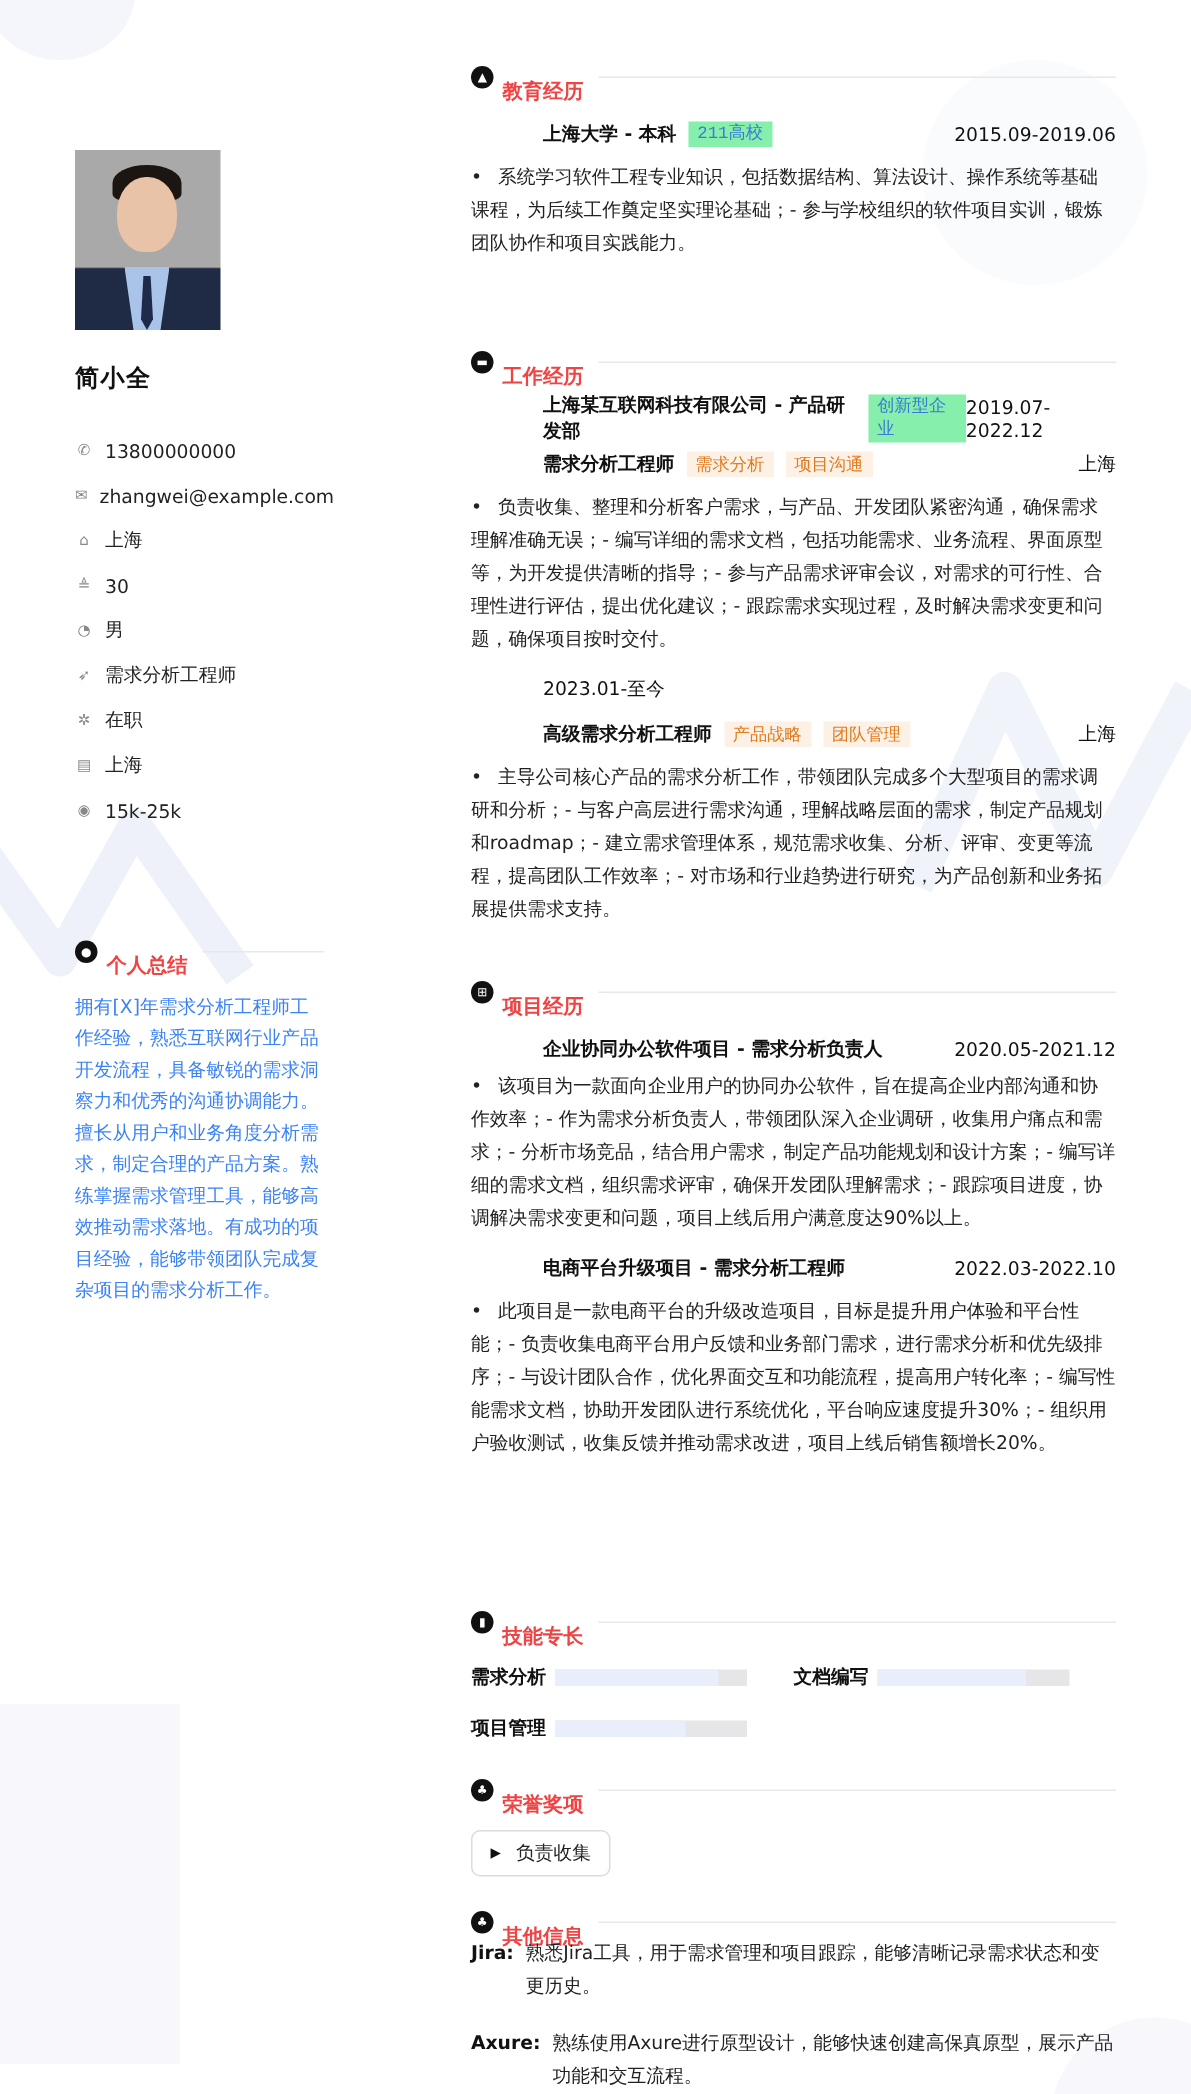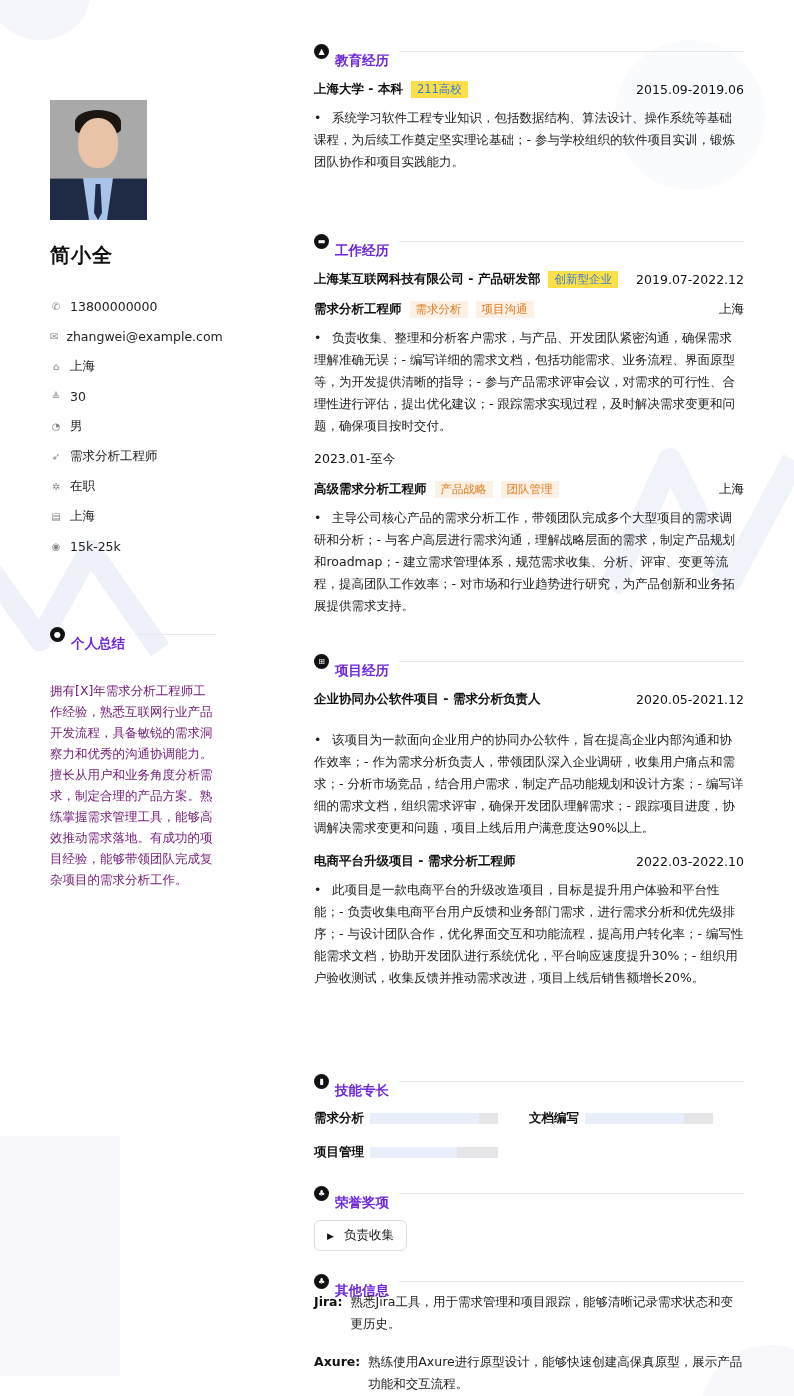--- a/index.html
+++ b/index.html
@@ -17,42 +17,42 @@
 
   .page { position: relative; z-index: 1; }
 
   
   .left { position: absolute; left: 50px; top: 100px; width: 166px; }
   .photo { width: 97px; height: 120px; background: linear-gradient(#a9a9a9 0%, #a9a9a9 65%, #1f2a44 66%); position: relative; overflow: hidden; }
   .photo .face { position: absolute; left: 28px; top: 18px; width: 40px; height: 50px; border-radius: 48% 48% 45% 45%; background: #e8c3a8; }
   .photo .hair { position: absolute; left: 25px; top: 10px; width: 46px; height: 24px; border-radius: 50% 50% 20% 20%; background: #1c1613; }
   .photo .shirt { position: absolute; left: 33px; top: 78px; width: 30px; height: 42px; background: #a9c4e8; clip-path: polygon(0 0, 100% 0, 80% 100%, 20% 100%); }
   .photo .tie { position: absolute; left: 44px; top: 84px; width: 8px; height: 36px; background: #1d2a4a; clip-path: polygon(20% 0, 80% 0, 100% 80%, 50% 100%, 0 80%); }
-  .name { margin-top: 22px; font-size: 20px; font-weight: bold; color: #111; letter-spacing: 1px; }
+  .name { margin-top: 22px; font-size: 16px; font-weight: bold; color: #111; letter-spacing: 1px; }
   .info-list { margin-top: 22px; list-style: none; }
   .info-item { display: flex; align-items: center; height: 30px; font-size: 12.5px; color: #222; }
   .info-item .ico { width: 12px; height: 12px; margin-right: 8px; color: #888; font-size: 10px; display: inline-flex; align-items: center; justify-content: center; }
 
   .summary-head { position: absolute; left: 50px; top: 624px; width: 166px; display: flex; align-items: center; }
-  .summary-text { position: absolute; left: 50px; top: 680px; width: 166px; font-size: 12.5px; line-height: 21px; color: #701a75; }
+  .summary-text { position: absolute; left: 50px; top: 660px; width: 166px; font-size: 12.5px; line-height: 21px; color: #3b82f6; }
 
   
   .sec-head { display: flex; align-items: center; height: 20px; }
   .sec-head .sico { width: 15px; height: 15px; border-radius: 50%; background: #111; color: #fff; font-size: 8px; display: inline-flex; align-items: center; justify-content: center; margin-right: 6px; flex: none; }
-  .sec-head .stitle { font-size: 13.5px; font-weight: bold; color: #6d28d9; white-space: nowrap; margin-top: 20px; }
+  .sec-head .stitle { font-size: 13.5px; font-weight: bold; color: #ef4444; white-space: nowrap; margin-top: 20px; }
   .sec-head .sline { flex: 1; height: 1px; background: #e6e8ee; margin-left: 10px; }
 
   
   .right { position: absolute; left: 314px; width: 430px; }
-  .row { display: flex; align-items: center; justify-content: space-between; height: 20px; }
+  .row { display: flex; align-items: center; justify-content: space-between; height: 20px; margin-left: 48px; }
   .row .l { display: flex; align-items: center; }
   .bold { font-weight: bold; font-size: 12.5px; color: #111; }
   .date { font-weight: normal; font-size: 12.5px; color: #111; }
   .tag { display: inline-block; font-size: 11.5px; padding: 1px 6px; margin-left: 8px; line-height: 15px; }
-  .tag-blue { background: #fde047; color: #3a7bd5; }
+  .tag-blue { background: #86efac; color: #3a7bd5; font-family: Liberation Mono, monospace; }
   .tag-orange { background: #fdf1e6; color: #e07b1f; }
   .desc { font-size: 12.5px; line-height: 22px; color: #222; }
   .desc .bullet { display: inline-block; width: 18px; }
 
   .skill-row { display: flex; align-items: center; height: 20px; }
   .skill { display: flex; align-items: center; width: 221px; }
   .skill .sname { font-size: 12.5px; font-weight: bold; color: #111; width: 56px; }
   .bar { width: 128px; height: 11px; background: #e6e6e8; position: relative; }
   .bar .fill { position: absolute; left: 0; top: 0; bottom: 0; background: #e8effa; }
 
@@ -190,21 +190,21 @@
   <div class="right" style="top:651px;">
     <div class="sec-head">
       <span class="sico">⊞</span>
       <span class="stitle">项目经历</span>
       <span class="sline"></span>
     </div>
     <div class="row" style="margin-top:18px;">
       <span class="bold">企业协同办公软件项目 - 需求分析负责人</span>
       <span class="date">2020.05-2021.12</span>
     </div>
-    <div class="desc" style="margin-top:20px;"><span class="bullet">•</span><span>该项目为一款面向企业用户的协同办公软件，旨在提高企业内部沟通和协作效率；- 作为需求分析负责人，带领团队深入企业调研，收集用户痛点和需求；- 分析市场竞品，结合用户需求，制定产品功能规划和设计方案；- 编写详细的需求文档，组织需求评审，确保开发团队理解需求；- 跟踪项目进度，协调解决需求变更和问题，项目上线后用户满意度达90%以上。</span></div>
+    <div class="desc" style="margin-top:4px;"><span class="bullet">•</span><span>该项目为一款面向企业用户的协同办公软件，旨在提高企业内部沟通和协作效率；- 作为需求分析负责人，带领团队深入企业调研，收集用户痛点和需求；- 分析市场竞品，结合用户需求，制定产品功能规划和设计方案；- 编写详细的需求文档，组织需求评审，确保开发团队理解需求；- 跟踪项目进度，协调解决需求变更和问题，项目上线后用户满意度达90%以上。</span></div>
 
     <div class="row" style="margin-top:12px;">
       <span class="bold">电商平台升级项目 - 需求分析工程师</span>
       <span class="date">2022.03-2022.10</span>
     </div>
     <div class="desc" style="margin-top:8px;"><span class="bullet">•</span><span>此项目是一款电商平台的升级改造项目，目标是提升用户体验和平台性能；- 负责收集电商平台用户反馈和业务部门需求，进行需求分析和优先级排序；- 与设计团队合作，优化界面交互和功能流程，提高用户转化率；- 编写性能需求文档，协助开发团队进行系统优化，平台响应速度提升30%；- 组织用户验收测试，收集反馈并推动需求改进，项目上线后销售额增长20%。</span></div>
   </div>
 
   <div class="right" style="top:1071px;">
     <div class="sec-head">

